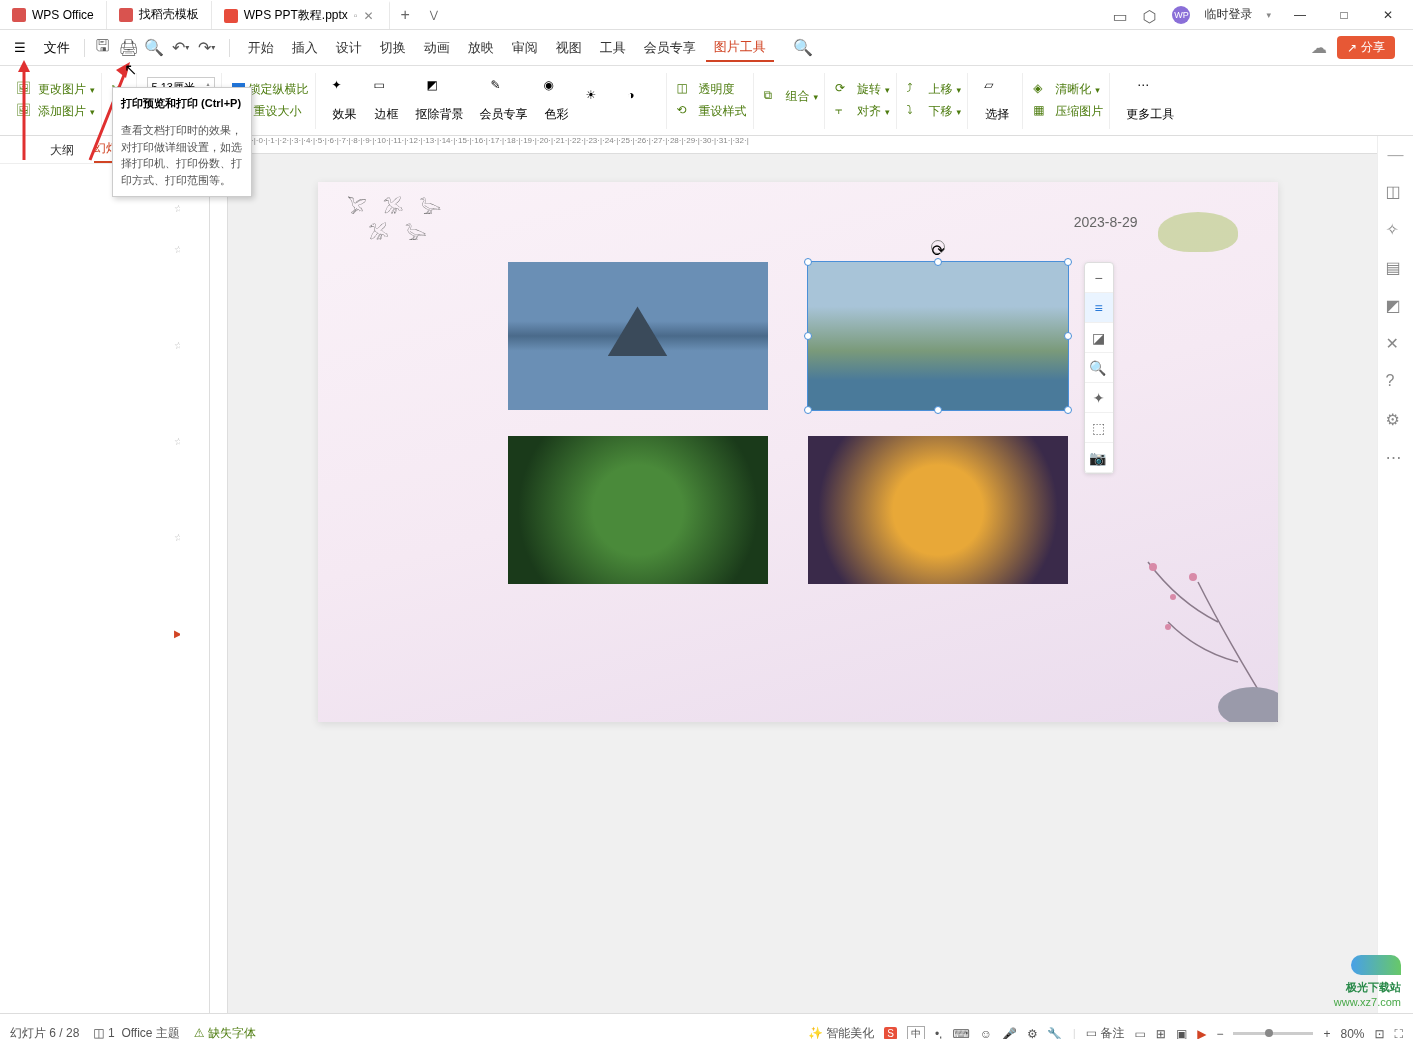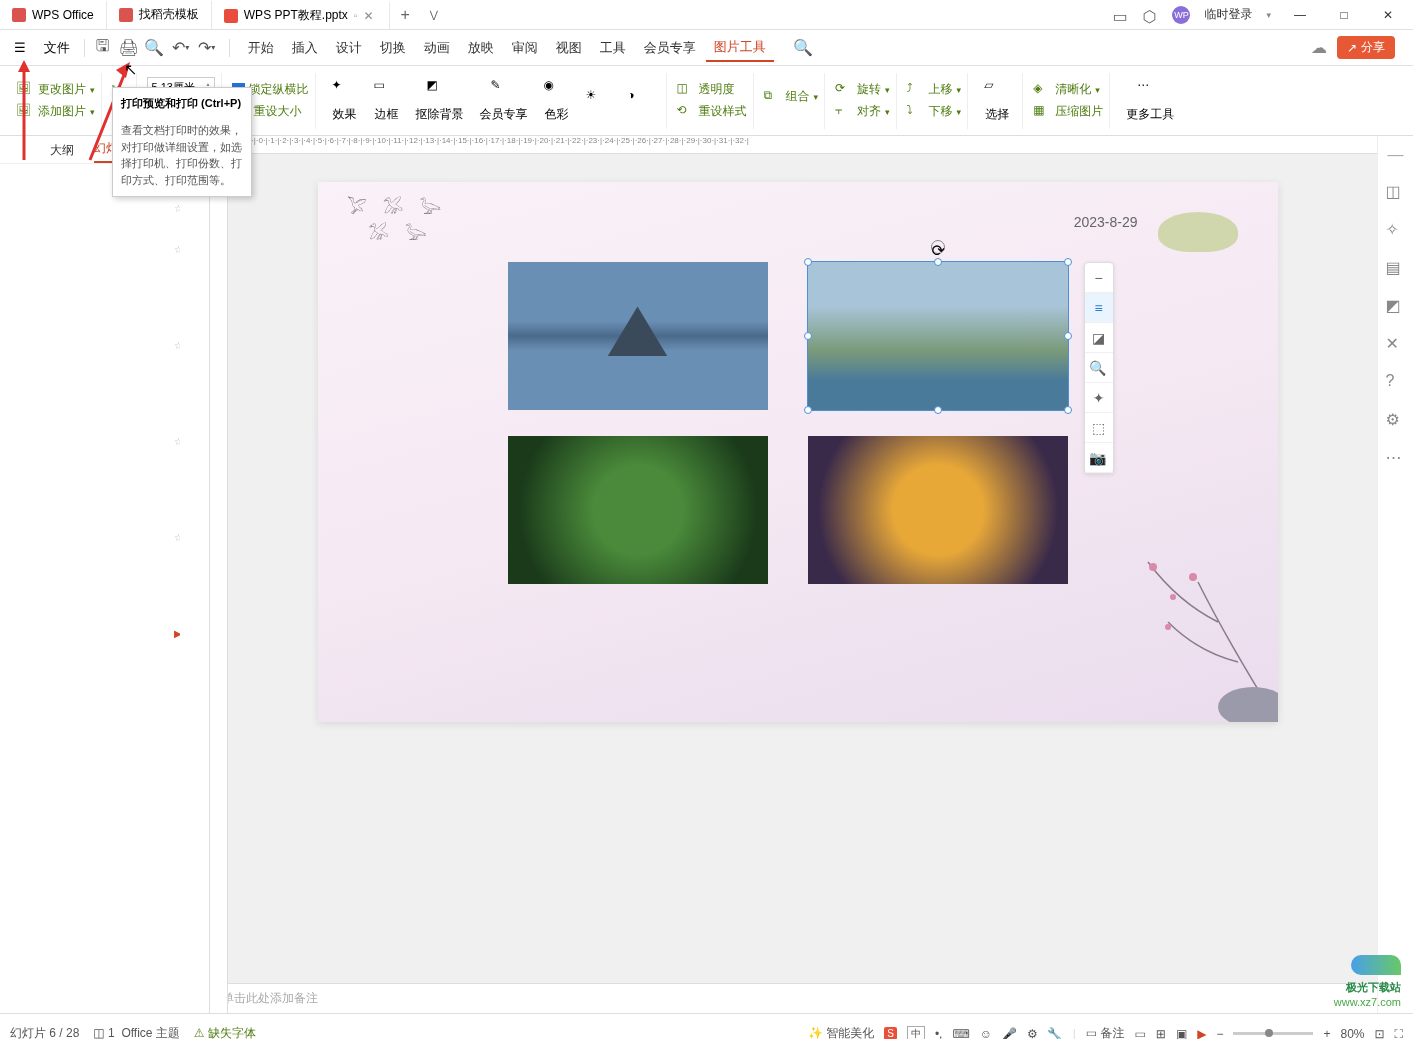--- a/index.html
+++ b/index.html
@@ -483,21 +483,20 @@
         <svg class="canvas-branch" viewBox="0 0 200 200">
           <path d="M200,200 Q150,120 120,60 M140,100 Q100,80 70,40 M160,140 Q120,130 90,100" stroke="#8a7a8a" stroke-width="1.5" fill="none"></path>
           <circle cx="75" cy="45" r="4" fill="#d88aa8"></circle>
             <circle cx="95" cy="75" r="3" fill="#d88aa8"></circle>
           <circle cx="115" cy="55" r="4" fill="#d88aa8"></circle>
             <circle cx="90" cy="105" r="3" fill="#d88aa8"></circle>
           <ellipse cx="175" cy="185" rx="35" ry="20" fill="#9a9aaa"></ellipse>
         </svg>
       </div>
     </div>
-    <div class="notes-area">单击此处添加备注</div>
   </div>
 
   <div class="right-sidebar">
     <span style="color:#aaa;">—</span>
     <span class="sb-icon">◫</span>
     <span class="sb-icon">✧</span>
     <span class="sb-icon">▤</span>
     <span class="sb-icon">◩</span>
     <span class="sb-icon">✕</span>
     <span class="sb-icon">?</span>

